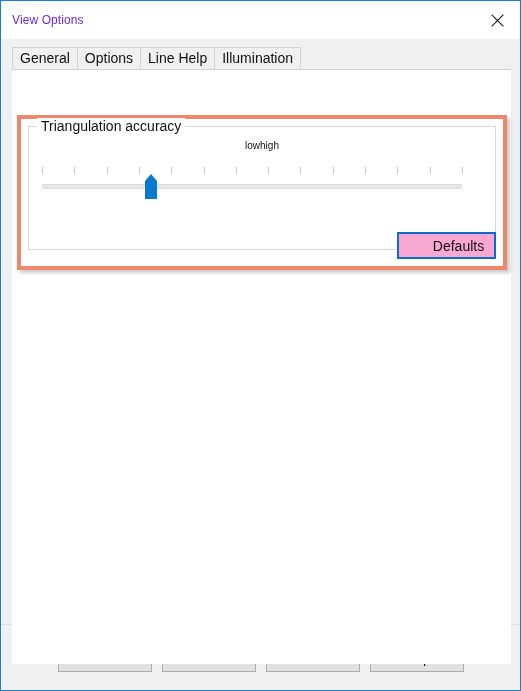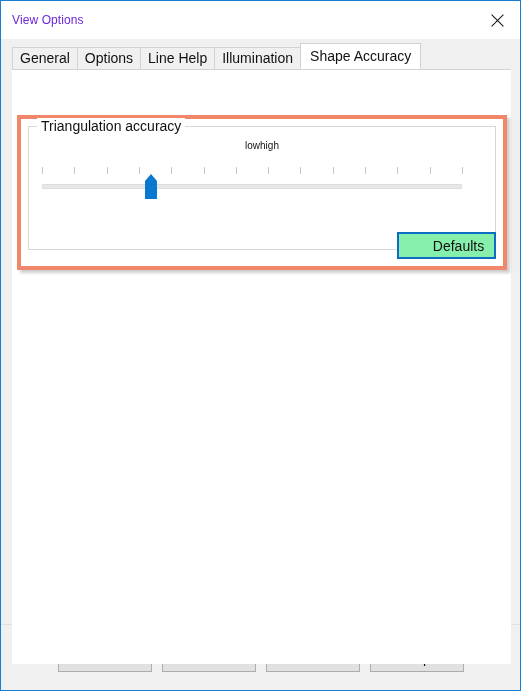--- a/index.html
+++ b/index.html
@@ -206,21 +206,21 @@
   .thumb svg { display: block; }
 
   
   .defaults-btn {
     position: absolute;
     right: 7px;
     bottom: 7px;
     width: 99px;
     height: 27px;
     box-sizing: border-box;
-    background: #86efac;
+    background: #f9a8d4;
     border: 2px solid #0d6cc4;
     font-size: 14px;
     color: #111111;
     display: flex;
     align-items: center;
     justify-content: center;
     cursor: default;
     user-select: none;
     font-family: "Liberation Sans", "DejaVu Sans", sans-serif;
     padding-left: 24px;
@@ -274,21 +274,20 @@
   </div>
 
   <div class="content">
 
     <div class="tabstrip">
       <div class="tabs">
         <div class="tab">General</div>
         <div class="tab">Options</div>
         <div class="tab">Line Help</div>
         <div class="tab">Illumination</div>
-        <div class="tab active">Shape Accuracy</div>
       </div>
     </div>
 
     <div class="tabpage">
 
       <div class="highlight">
 
         <div class="groupbox">
           <span class="group-legend">Triangulation accuracy</span>
 

